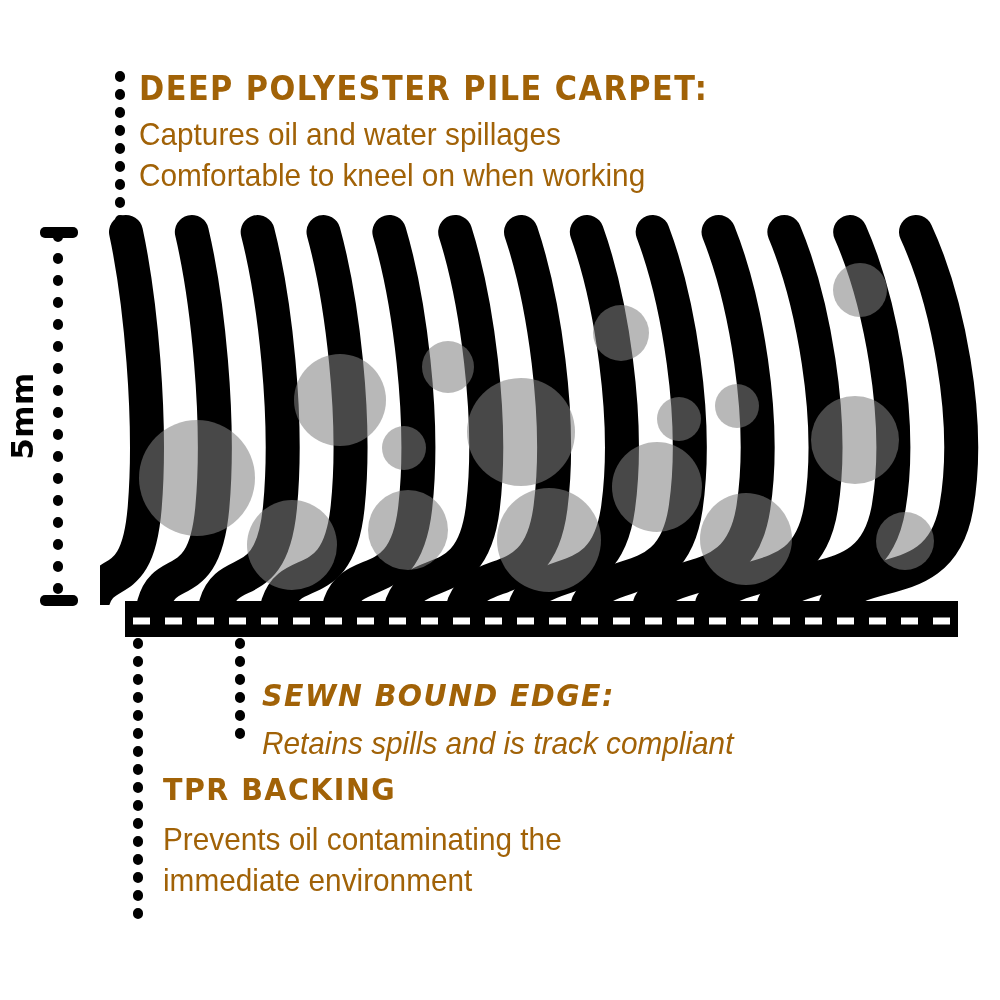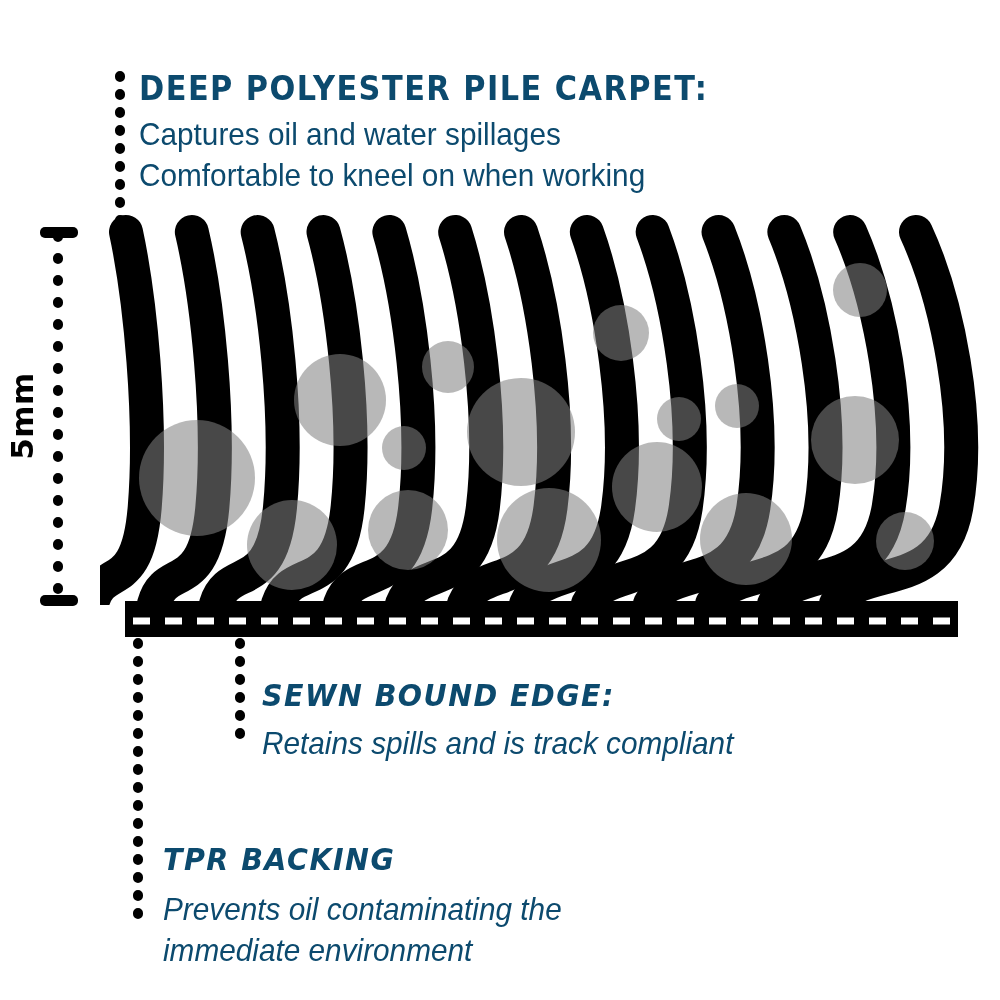--- a/index.html
+++ b/index.html
@@ -22,21 +22,21 @@
     position: absolute;
     left: 0;
     top: 0;
     width: 1000px;
     height: 1000px;
   }
 
   
   .callout {
     position: absolute;
-    color: #0c4a6e;
+    color: #a16207;
   }
   .callout-title {
     font-weight: 700;
     font-size: 33px;
     letter-spacing: 1.6px;
     line-height: 1.0;
     white-space: nowrap;
     font-family: "DejaVu Sans", sans-serif;
     transform: scaleX(0.92);
     transform-origin: left center;
@@ -46,21 +46,21 @@
     font-size: 32px;
     line-height: 1.28;
     white-space: nowrap;
     font-family: "Liberation Sans", sans-serif;
     transform: scaleX(0.93);
     transform-origin: left center;
   }
 
   #callout-pile   { left: 139px; top: 72px;  }
   #callout-sewn   { left: 262px; top: 680px; font-style: italic; }
-  #callout-tpr    { left: 163px; top: 844px; font-style: italic; }
+  #callout-tpr    { left: 163px; top: 774px; }
 
   #callout-sewn .callout-title { font-size: 31px; }
   #callout-tpr  .callout-title { font-size: 31px; }
 
   
   #dim-label {
     position: absolute;
     left: -26px;
     top: 398px;
     width: 96px;

